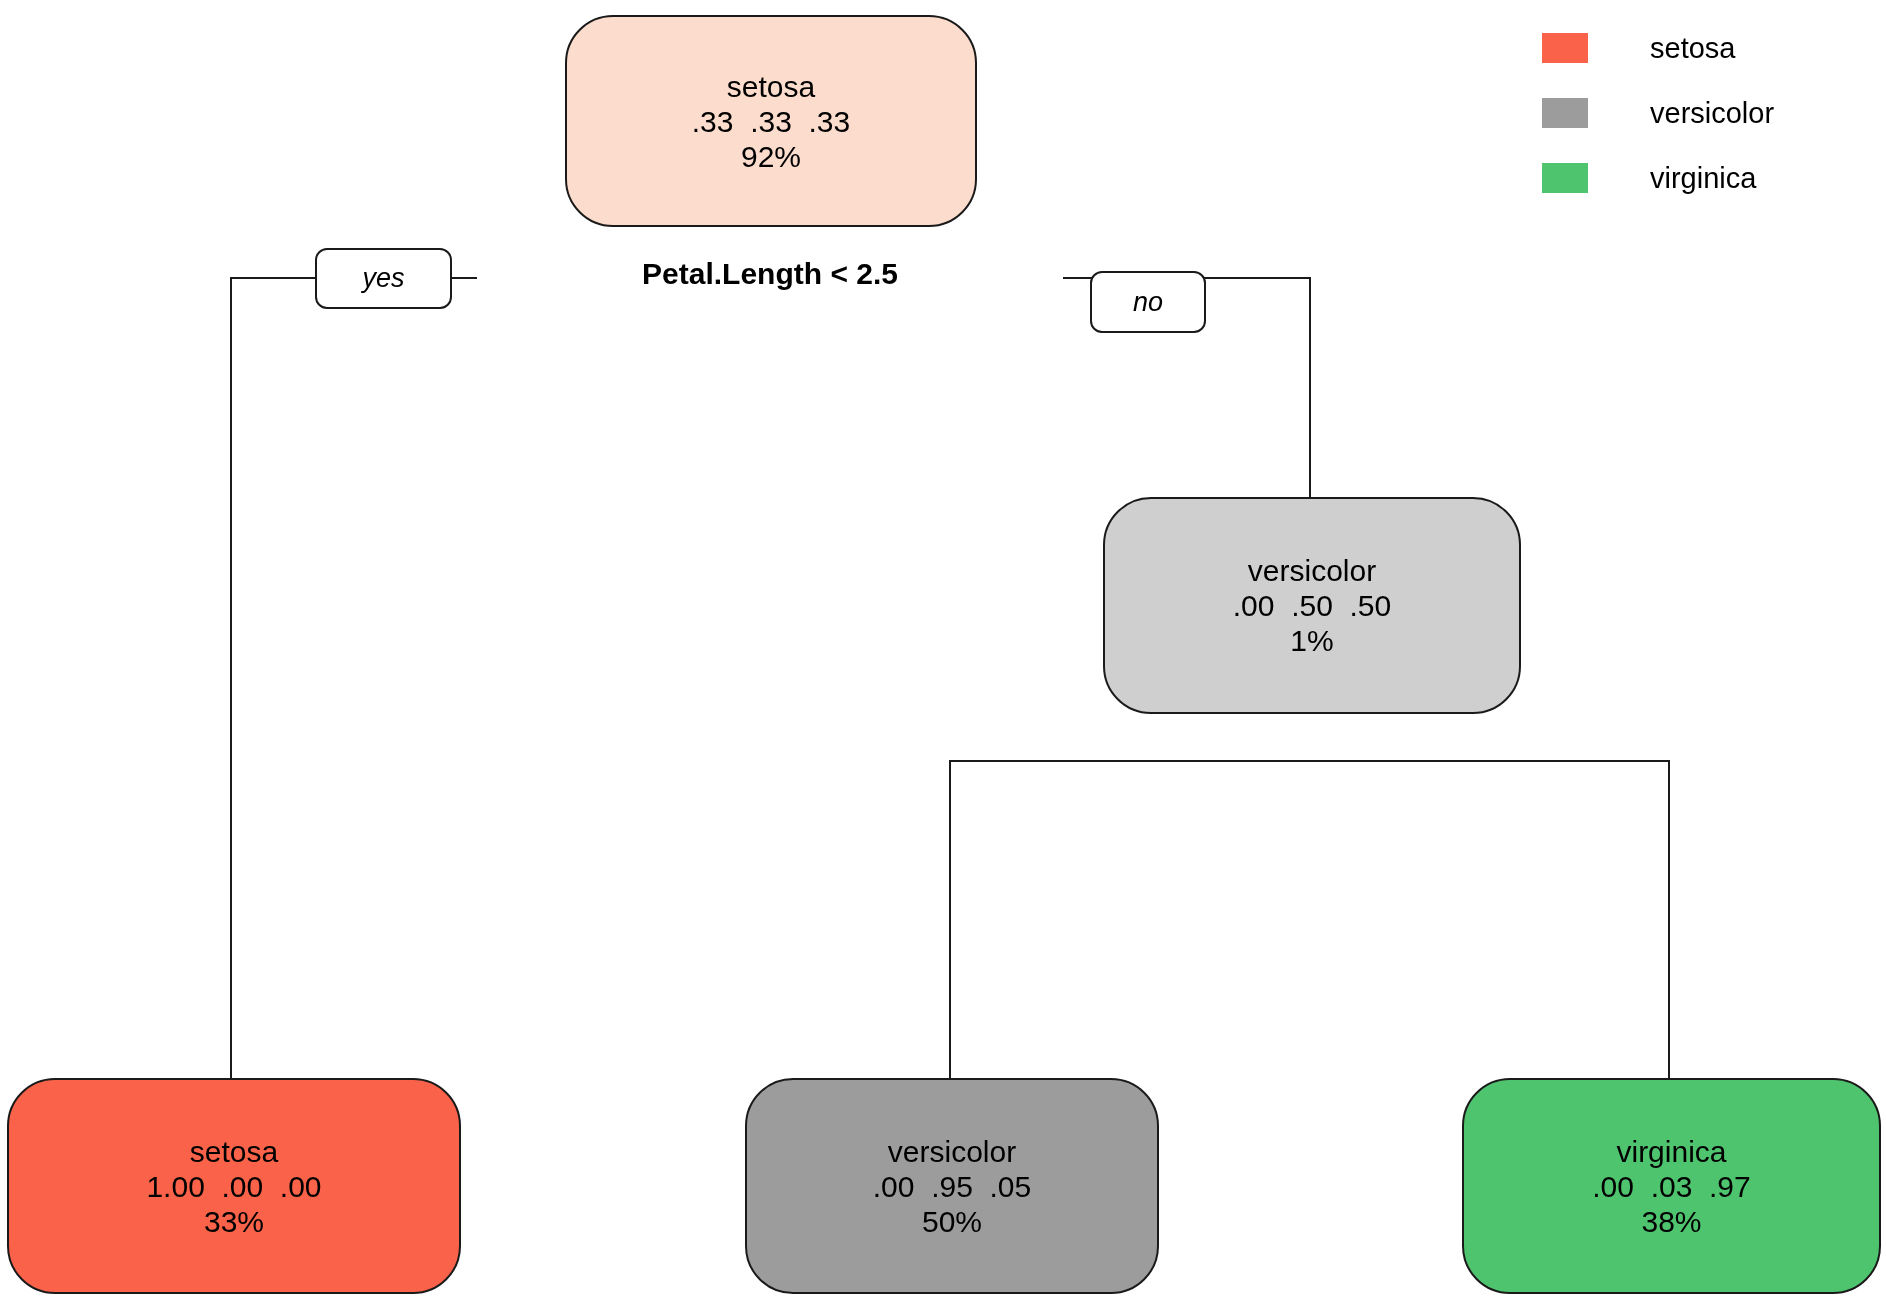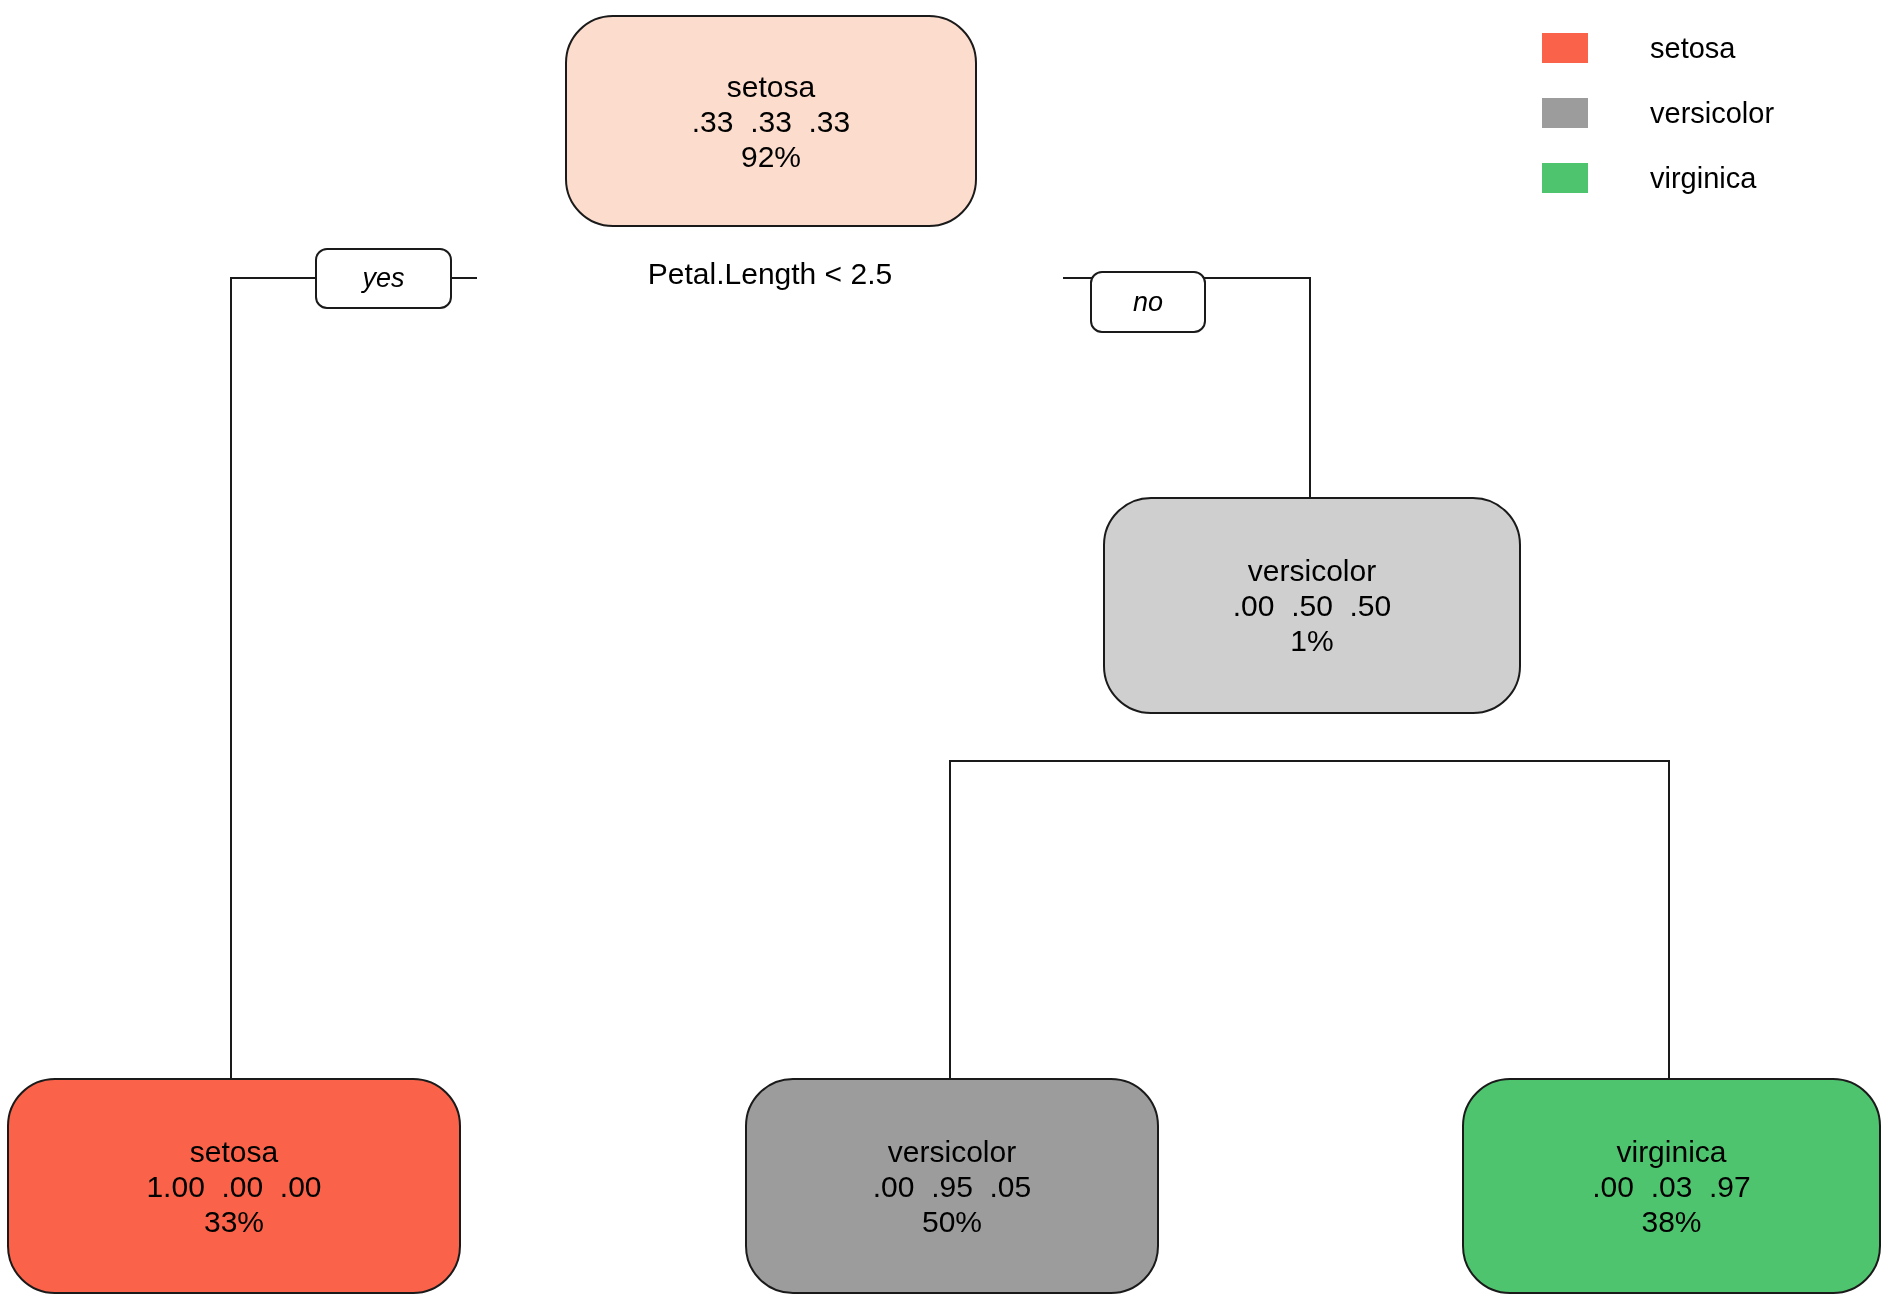--- a/index.html
+++ b/index.html
@@ -44,21 +44,21 @@
     font-style: italic;
     font-size: 27px;
     color: #000000;
   }
   .split-label {
     position: absolute;
     background: #ffffff;
     display: flex;
     align-items: center;
     justify-content: center;
-    font-weight: normal;
+    font-weight: bold;
     font-size: 30px;
     color: #000000;
     white-space: nowrap;
   }
   .legend-swatch {
     position: absolute;
     width: 46px;
     height: 30px;
   }
   .legend-label {

